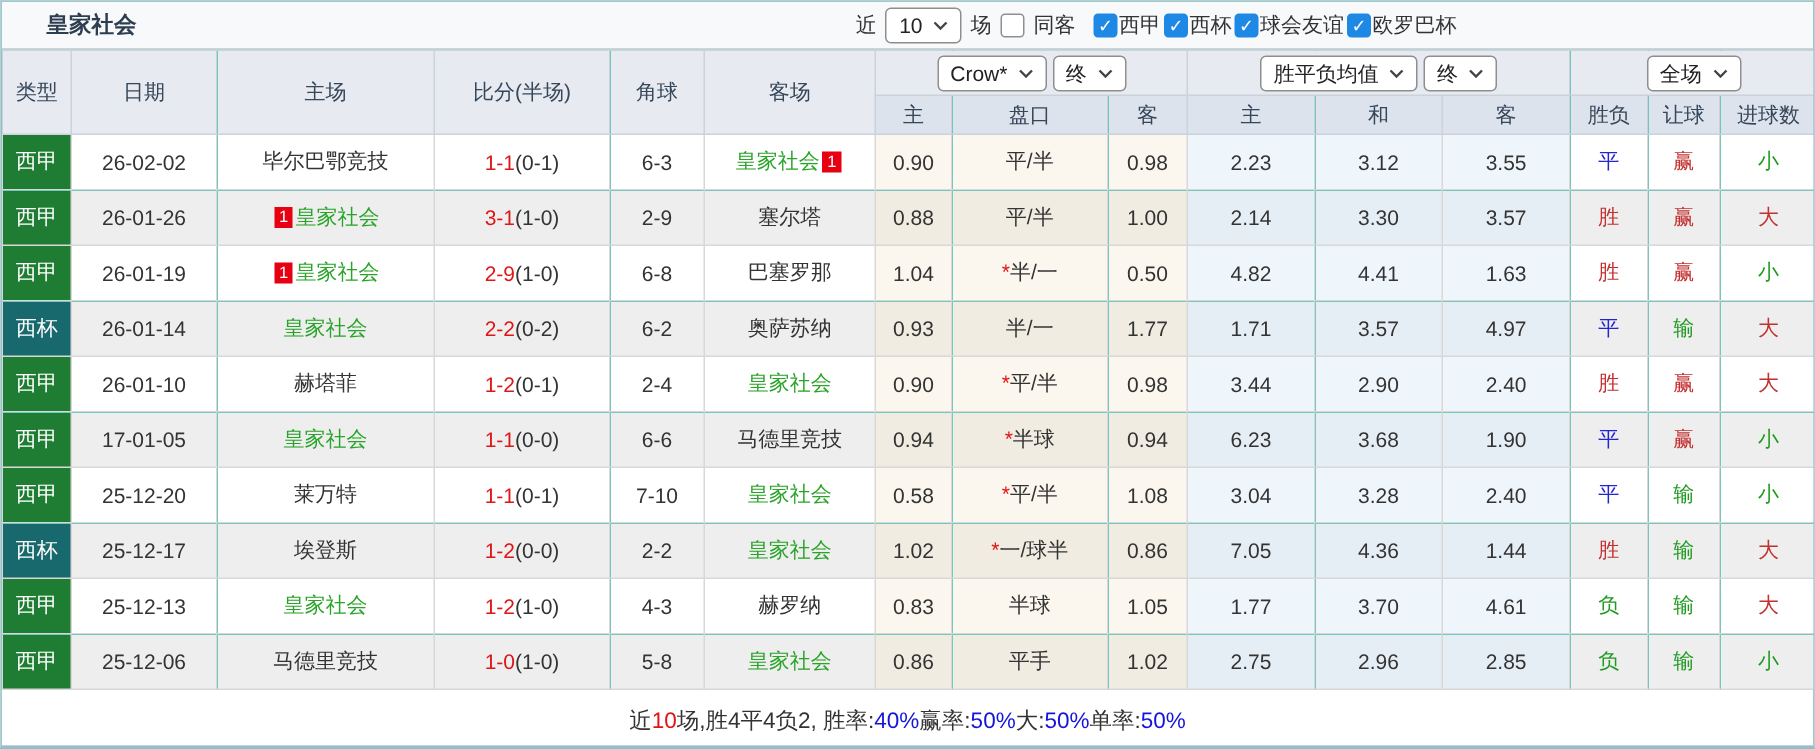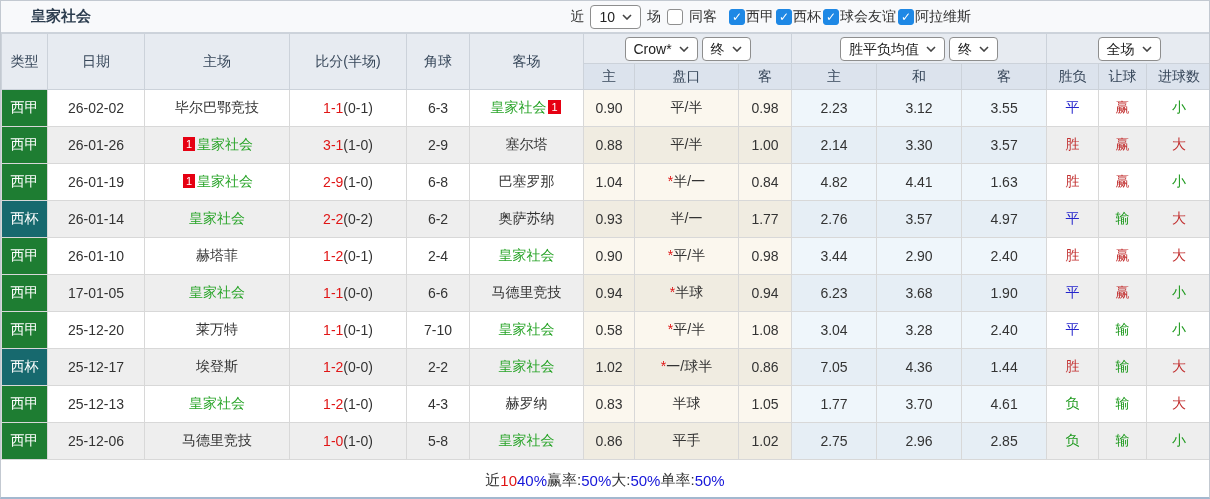--- a/index.html
+++ b/index.html
@@ -92,21 +92,21 @@
         <span class="filter-item">
           <span class="cb on">✓</span>
           <span>西杯</span>
         </span>
         <span class="filter-item">
           <span class="cb on">✓</span>
           <span>球会友谊</span>
         </span>
         <span class="filter-item">
           <span class="cb on">✓</span>
-          <span>阿拉维斯</span>
+          <span>欧罗巴杯</span>
         </span>
       </div>
     </div>
   </div>
 
   <table>
     <colgroup>
       <col style="width:46px">
         <col style="width:97px">
         <col style="width:145px">
@@ -217,39 +217,39 @@
         </tr>
         <tr>
           <td class="type liga">西甲</td>
           <td>26-01-19</td>
           <td><span class="badge">1</span><span class="self">皇家社会</span></td>
           <td><span class="red">2-9</span><span>(1-0)</span></td>
           <td>6-8</td>
           <td><span class="">巴塞罗那</span></td>
           <td class="pan">1.04</td>
           <td class="pan"><span class="red">*</span>半/一</td>
-          <td class="pan">0.84</td>
+          <td class="pan">0.50</td>
           <td class="avg">4.82</td>
           <td class="avg">4.41</td>
           <td class="avg">1.63</td>
           <td class="red">胜</td>
           <td class="red">赢</td>
           <td class="green">小</td>
         </tr>
         <tr>
           <td class="type cup">西杯</td>
           <td>26-01-14</td>
           <td><span class="self">皇家社会</span></td>
           <td><span class="red">2-2</span><span>(0-2)</span></td>
           <td>6-2</td>
           <td><span class="">奥萨苏纳</span></td>
           <td class="pan">0.93</td>
           <td class="pan">半/一</td>
           <td class="pan">1.77</td>
-          <td class="avg">2.76</td>
+          <td class="avg">1.71</td>
           <td class="avg">3.57</td>
           <td class="avg">4.97</td>
           <td class="blue">平</td>
           <td class="green">输</td>
           <td class="red">大</td>
         </tr>
         <tr>
           <td class="type liga">西甲</td>
           <td>26-01-10</td>
           <td><span class="">赫塔菲</span></td>
@@ -350,20 +350,21 @@
           <td class="green">负</td>
           <td class="green">输</td>
           <td class="green">小</td>
         </tr>
       </tbody>
   </table>
 
   <div class="footer">
       <span class="">近</span>
       <span class="red">10</span>
+      <span class="">场,胜4平4负2, 胜率:</span>
       <span class="blue">40%</span>
       <span class=""> 赢率:</span>
       <span class="blue">50%</span>
       <span class=""> 大:</span>
       <span class="blue">50%</span>
       <span class=""> 单率:</span>
       <span class="blue">50%</span>
     </div>
 
 </div>

